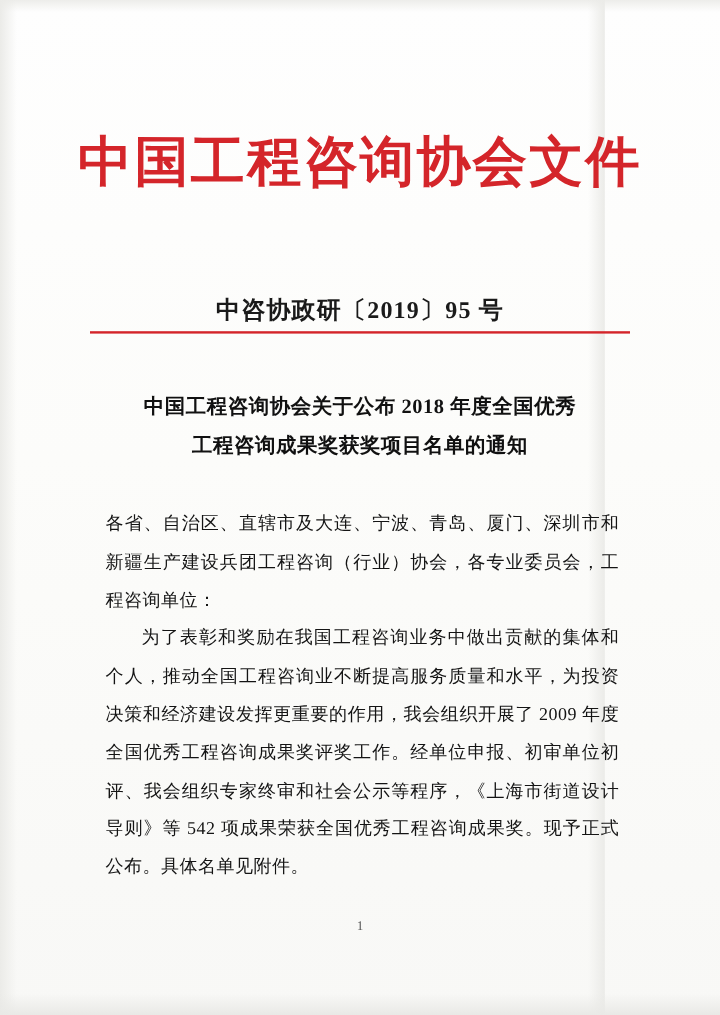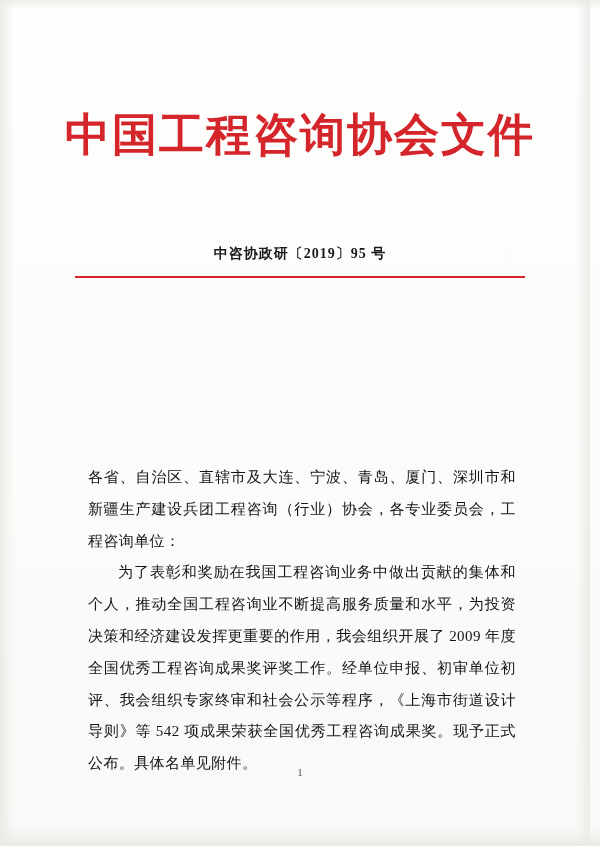--- a/index.html
+++ b/index.html
@@ -8,21 +8,21 @@
     background: #ffffff;
   }
   body {
     width: 600px;
     height: 846px;
     font-family: "Liberation Serif", "DejaVu Serif", serif;
     overflow: hidden;
   }
   .page {
     position: relative;
-    width: 590px;
+    width: 504px;
     height: 846px;
     background: #fdfdfb;
     box-sizing: border-box;
   }
   .paper {
     position: absolute;
     left: 0;
     top: 0;
     width: 600px;
     height: 846px;
@@ -44,21 +44,21 @@
     white-space: nowrap;
   }
   
   .docnum {
     position: absolute;
     left: 0;
     top: 245px;
     width: 600px;
     text-align: center;
     color: #1a1a1a;
-    font-size: 14px;
+    font-size: 20px;
     letter-spacing: 1px;
     font-weight: 600;
   }
   
   .red-rule {
     position: absolute;
     left: 75px;
     top: 276px;
     width: 450px;
     height: 2px;
@@ -82,21 +82,20 @@
   .body-text {
     position: absolute;
     left: 88px;
     top: 422px;
     width: 428px;
     color: #141414;
     font-size: 15px;
     line-height: 2.12;
     letter-spacing: 0.4px;
     text-align: justify;
-    margin-top: 40px;
   }
   .body-text p {
     margin: 0 0 0 0;
   }
   .body-text p.indent {
     text-indent: 2em;
   }
   
   .page-number {
     position: absolute;
@@ -134,20 +133,24 @@
   <div class="edge-left"></div>
   <div class="edge-right"></div>
   <div class="edge-bottom"></div>
 
   <div class="masthead">中国工程咨询协会文件</div>
 
   <div class="docnum">中咨协政研〔2019〕95 号</div>
 
   <div class="red-rule"></div>
 
+  <div class="doc-title">
+    <span class="line">中国工程咨询协会关于公布 2018 年度全国优秀</span>
+    <span class="line">工程咨询成果奖获奖项目名单的通知</span>
+  </div>
 
   <div class="body-text">
     <p>各省、自治区、直辖市及大连、宁波、青岛、厦门、深圳市和新疆生产建设兵团工程咨询（行业）协会，各专业委员会，工程咨询单位：</p>
     <p class="indent">为了表彰和奖励在我国工程咨询业务中做出贡献的集体和个人，推动全国工程咨询业不断提高服务质量和水平，为投资决策和经济建设发挥更重要的作用，我会组织开展了 2009 年度全国优秀工程咨询成果奖评奖工作。经单位申报、初审单位初评、我会组织专家终审和社会公示等程序，《上海市街道设计导则》等 542 项成果荣获全国优秀工程咨询成果奖。现予正式公布。具体名单见附件。</p>
   </div>
 
   <div class="page-number">1</div>
 </div>
 
 </body></html>

